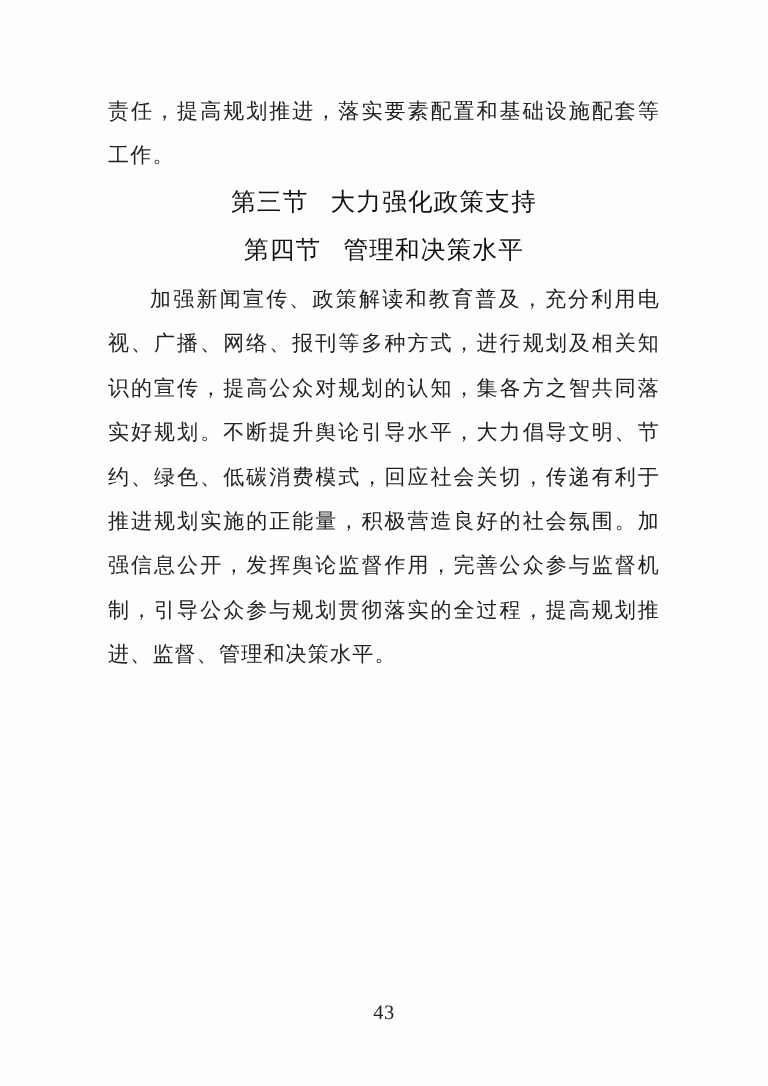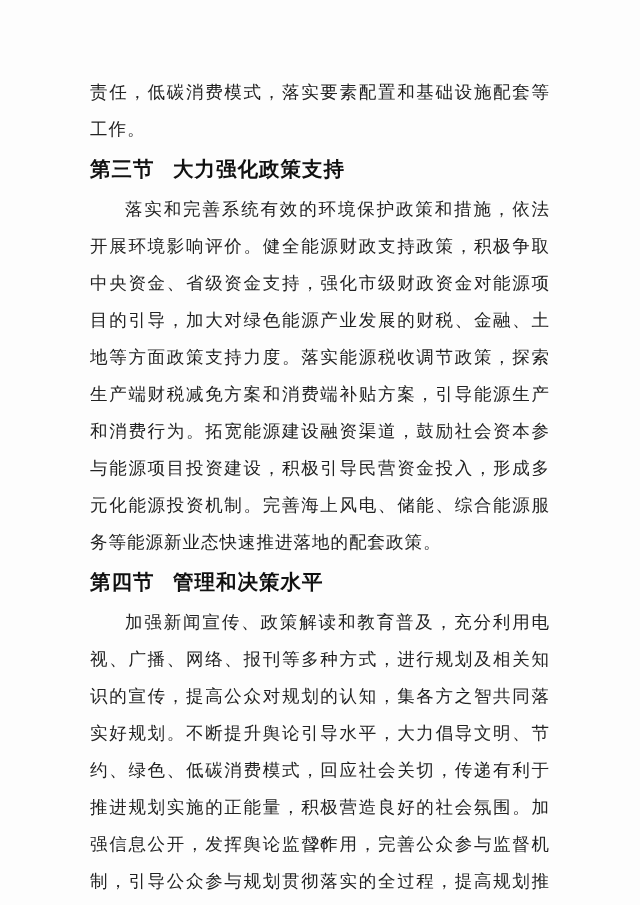--- a/index.html
+++ b/index.html
@@ -33,23 +33,23 @@
     text-justify: inter-ideograph;
     text-indent: 2em;
     color: #222;
   }
   p.body-text.continued {
     text-indent: 0;
   }
   h2.section-title {
     margin: 3px 0 3px 0;
     font-size: 20.5px;
-    font-weight: bold;
+    font-weight: normal;
     line-height: 37px;
-    text-align: left;
+    text-align: center;
     letter-spacing: 1px;
     color: #111;
     font-family: "Liberation Serif", "DejaVu Serif", serif;
   }
   h2.section-title .title-number {
     margin-right: 0.9em;
   }
   .page-number {
     position: absolute;
     bottom: 51px;
@@ -60,30 +60,29 @@
     letter-spacing: 0.5px;
     color: #222;
   }
 </style>
 </head>
 <body>
 
 <div class="page">
   <div class="content">
 
-    <p class="body-text continued">责任，低碳消费模式，落实要素配置和基础设施配套等工作。</p>
+    <p class="body-text continued">责任，提高规划推进，落实要素配置和基础设施配套等工作。</p>
 
     <h2 class="section-title">
       <span class="title-number">第三节</span><span>大力强化政策支持</span>
     </h2>
 
-    <p class="body-text">落实和完善系统有效的环境保护政策和措施，依法开展环境影响评价。健全能源财政支持政策，积极争取中央资金、省级资金支持，强化市级财政资金对能源项目的引导，加大对绿色能源产业发展的财税、金融、土地等方面政策支持力度。落实能源税收调节政策，探索生产端财税减免方案和消费端补贴方案，引导能源生产和消费行为。拓宽能源建设融资渠道，鼓励社会资本参与能源项目投资建设，积极引导民营资金投入，形成多元化能源投资机制。完善海上风电、储能、综合能源服务等能源新业态快速推进落地的配套政策。</p>
 
     <h2 class="section-title">
       <span class="title-number">第四节</span><span>管理和决策水平</span>
     </h2>
 
     <p class="body-text">加强新闻宣传、政策解读和教育普及，充分利用电视、广播、网络、报刊等多种方式，进行规划及相关知识的宣传，提高公众对规划的认知，集各方之智共同落实好规划。不断提升舆论引导水平，大力倡导文明、节约、绿色、低碳消费模式，回应社会关切，传递有利于推进规划实施的正能量，积极营造良好的社会氛围。加强信息公开，发挥舆论监督作用，完善公众参与监督机制，引导公众参与规划贯彻落实的全过程，提高规划推进、监督、管理和决策水平。</p>
 
   </div>
 
-  <div class="page-number">28</div>
+  <div class="page-number">43</div>
 </div>
 
 </body></html>

